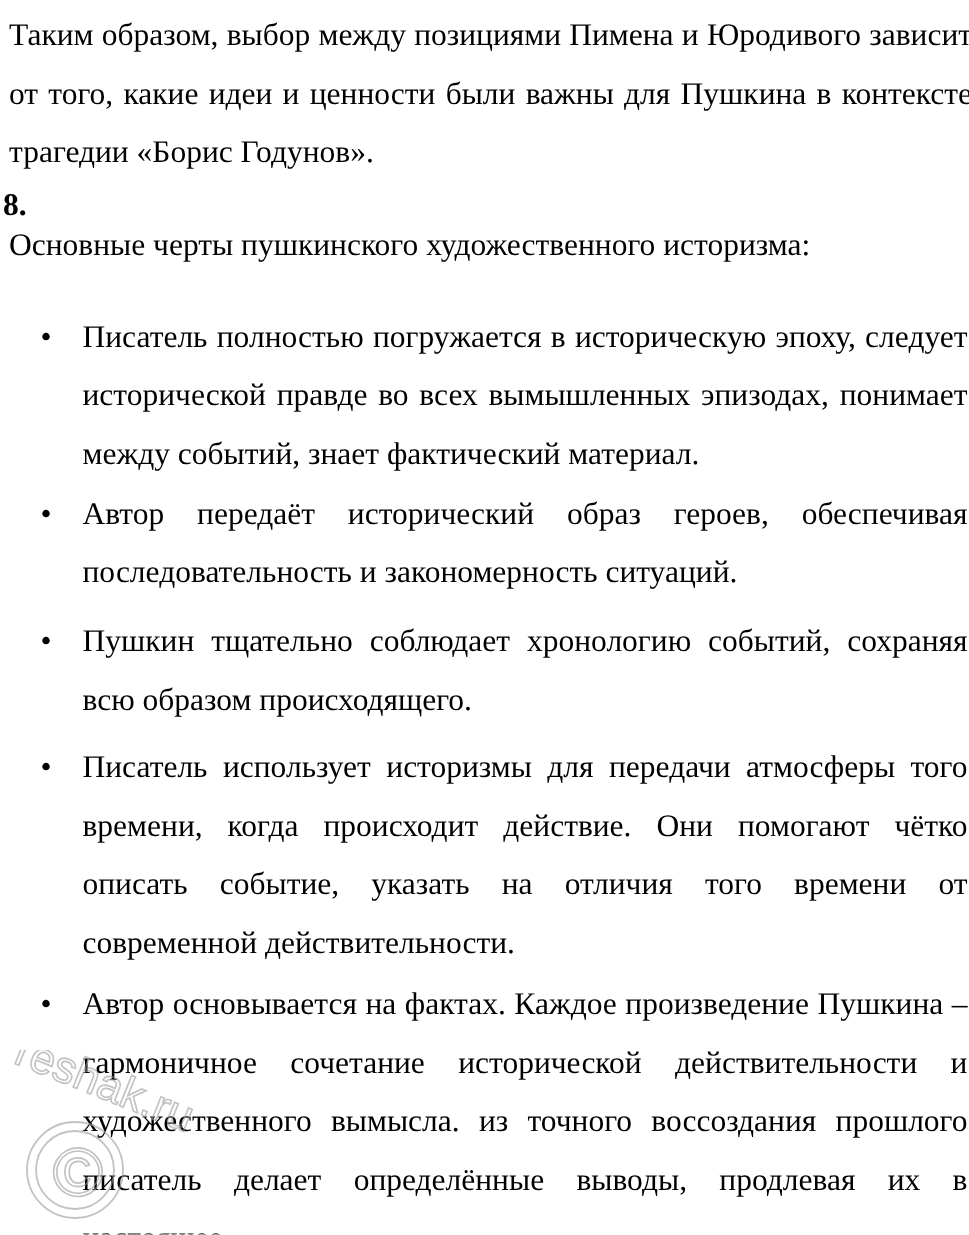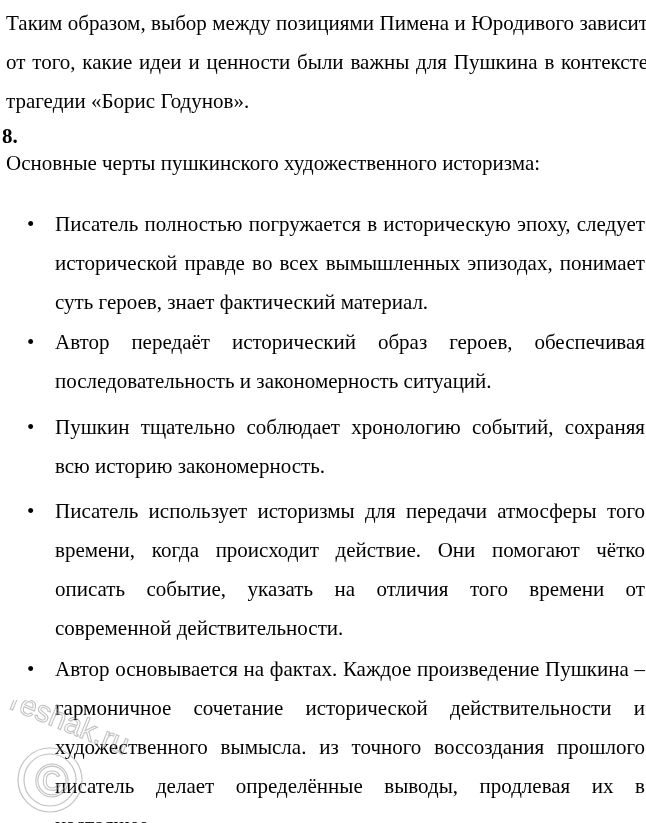--- a/index.html
+++ b/index.html
@@ -72,31 +72,31 @@
 <div class="page">
 
   <p class="para" style="top:0px;">Таким образом, выбор между позициями Пимена и Юродивого зависит от того, какие идеи и ценности были важны для Пушкина в контексте трагедии «Борис Годунов».</p>
 
   <p class="heading" style="top:117px;">8.</p>
 
   <p class="para" style="top:140px;">Основные черты пушкинского художественного историзма:</p>
 
   <div class="bullet-item" style="top:205px;">
     <span class="bullet-dot">•</span>
-    <p class="bullet-text">Писатель полностью погружается в историческую эпоху, следует исторической правде во всех вымышленных эпизодах, понимает суть героев, знает фактический материал.</p>
+    <p class="bullet-text">Писатель полностью погружается в историческую эпоху, следует исторической правде во всех вымышленных эпизодах, понимает между событий, знает фактический материал.</p>
   </div>
 
   <div class="bullet-item" style="top:323px;">
     <span class="bullet-dot">•</span>
     <p class="bullet-text">Автор передаёт исторический образ героев, обеспечивая последовательность и закономерность ситуаций.</p>
   </div>
 
   <div class="bullet-item" style="top:408px;">
     <span class="bullet-dot">•</span>
-    <p class="bullet-text">Пушкин тщательно соблюдает хронологию событий, сохраняя всю историю закономерность.</p>
+    <p class="bullet-text">Пушкин тщательно соблюдает хронологию событий, сохраняя всю образом происходящего.</p>
   </div>
 
   <div class="bullet-item" style="top:492px;">
     <span class="bullet-dot">•</span>
     <p class="bullet-text">Писатель использует историзмы для передачи атмосферы того времени, когда происходит действие. Они помогают чётко описать событие, указать на отличия того времени от современной действительности.</p>
   </div>
 
   <div class="bullet-item" style="top:650px;">
     <span class="bullet-dot">•</span>
     <p class="bullet-text">Автор основывается на фактах. Каждое произведение Пушкина – гармоничное сочетание исторической действительности и художественного вымысла. из точного воссоздания прошлого писатель делает определённые выводы, продлевая их в настоящее.</p>

